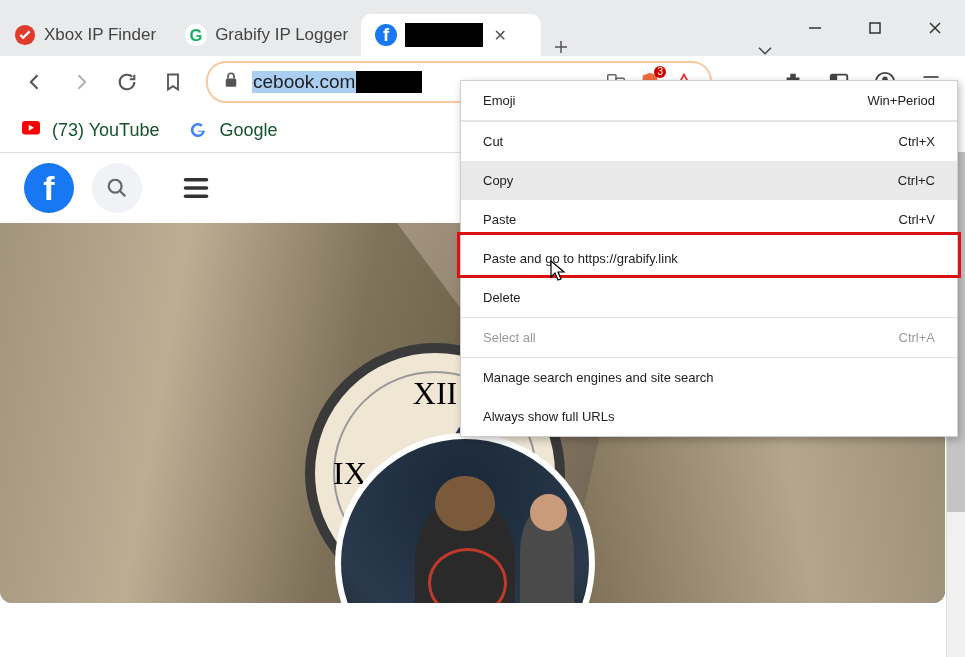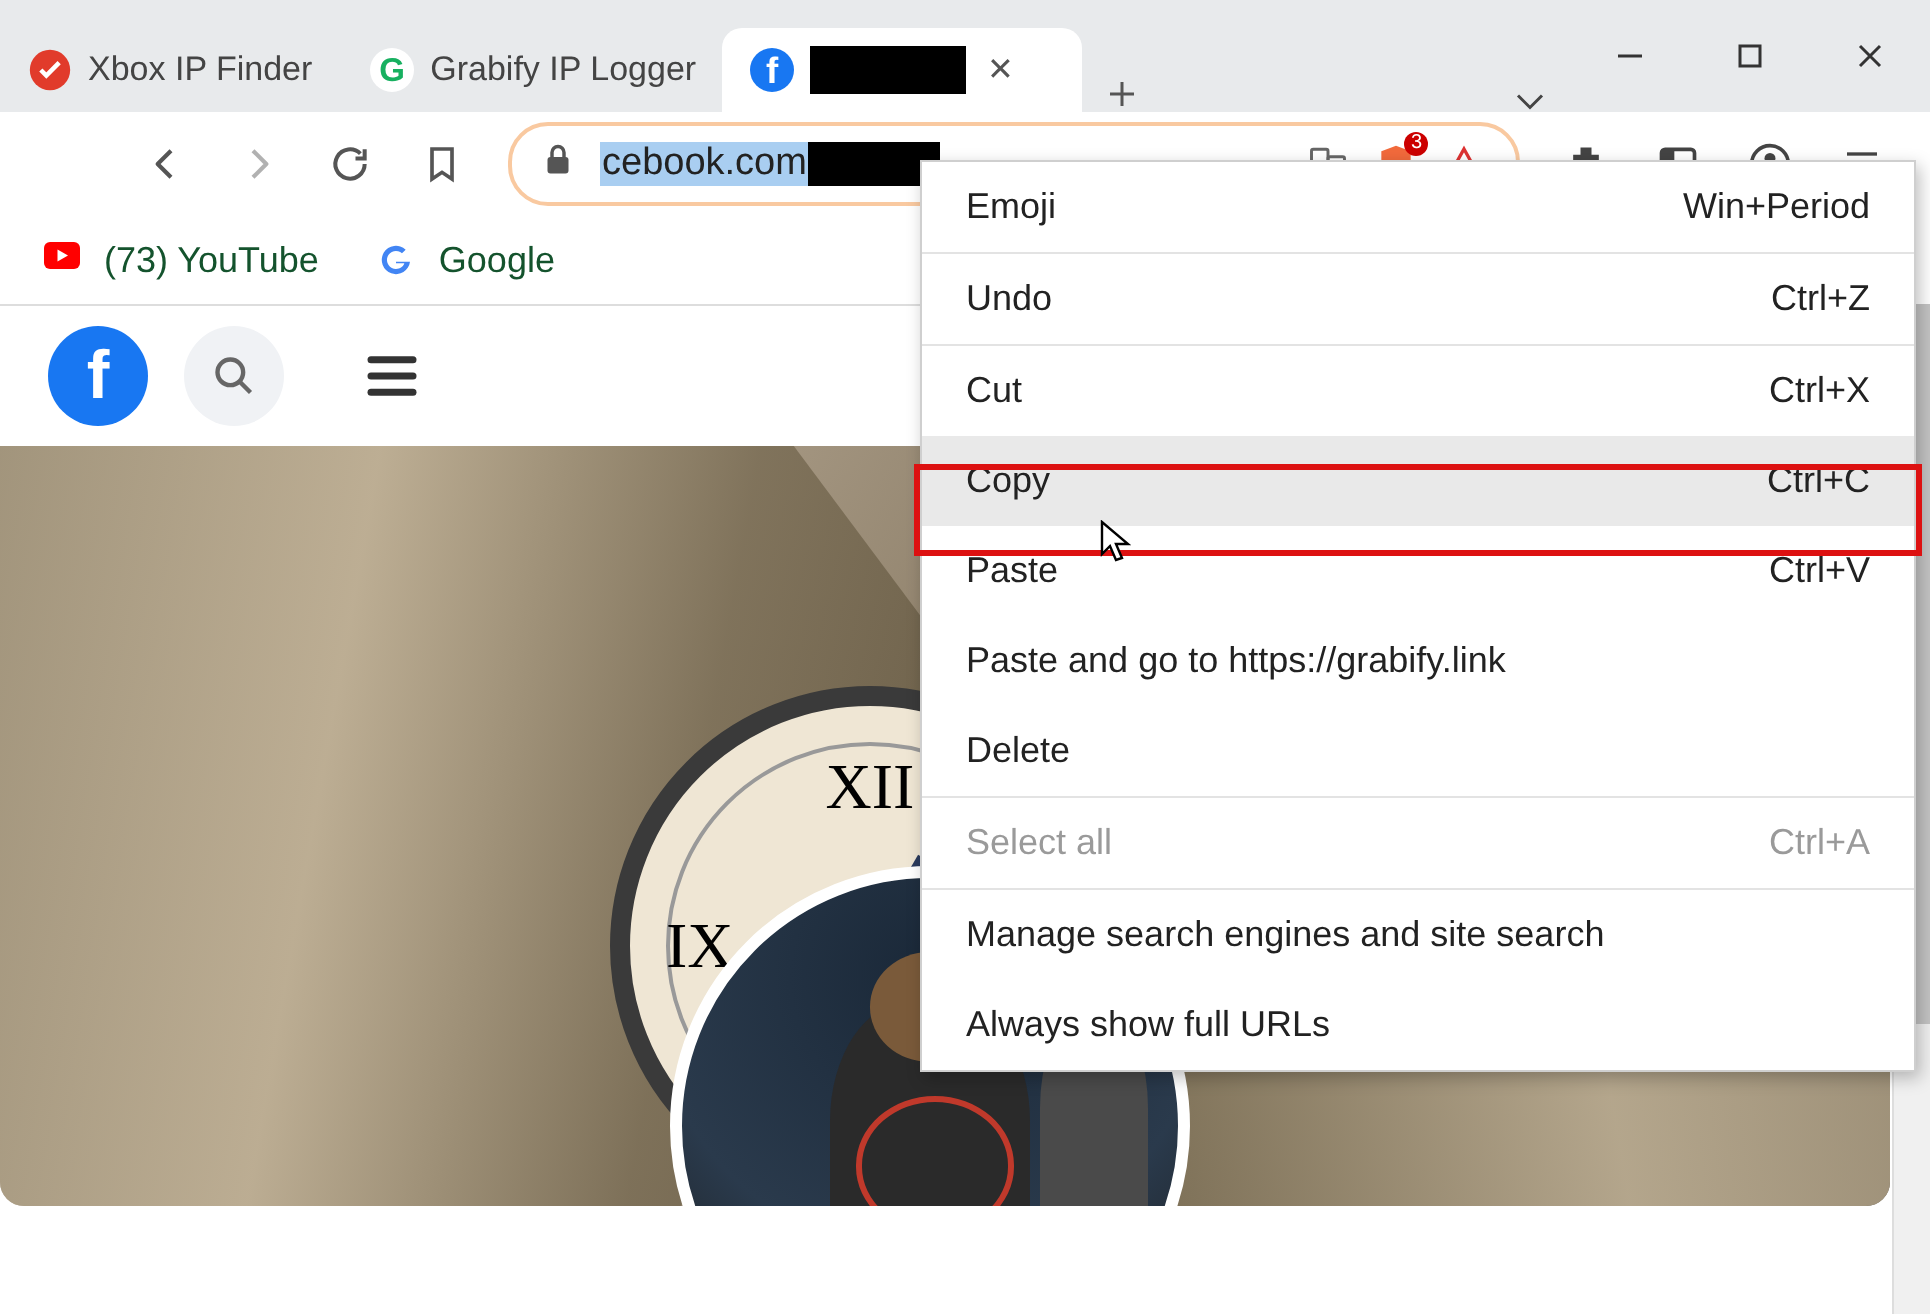--- a/index.html
+++ b/index.html
@@ -16,21 +16,21 @@
 .tab-close { width: 18px; height: 18px; display: inline-flex; align-items: center; justify-content: center; color: #555; font-size: 16px; }
 .tab-active-black { width: 78px; height: 24px; background: #000; }
 .newtab { width: 40px; display: flex; align-items: center; justify-content: center; font-size: 22px; color: #555; }
 .spacer { flex: 1; }
 .winbtns { display: flex; align-items: center; }
 .winbtn { width: 60px; height: 44px; display: flex; align-items: center; justify-content: center; color: #333; }
 .winbtn svg { width: 14px; height: 14px; }
 .chevron-area { width: 40px; display:flex; align-items:center; justify-content:center; }
 
 
-.toolbar { height: 52px; background: #fff; display: flex; align-items: center; gap: 20px; padding: 0 22px; margin-left: 48px; }
+.toolbar { height: 52px; background: #fff; display: flex; align-items: center; gap: 20px; padding: 0 22px; }
 .navbtn { width: 26px; height: 26px; display: flex; align-items: center; justify-content: center; color: #4a4a4a; }
 .addressbar { flex: 0 0 auto; display: flex; align-items: center; height: 42px; background: #fff; border: 2px solid #f9c9a0; border-radius: 20px; padding: 0 14px; gap: 10px; width: 506px; }
 .lock { width: 20px; color: #555; }
 .url-text { font-size: 19px; color: #222; display: flex; align-items: center; }
 .url-sel { background: #a9cef1; padding: 0 1px; }
 .url-black { display:inline-block; width: 66px; height: 22px; background:#000; }
 .addr-right { display:flex; gap:10px; margin-left:auto; }
 .addr-ic { width: 24px; height:24px; display:flex; align-items:center; justify-content:center; color:#555; position:relative; }
 .badge { position:absolute; top:-4px; right:-4px; background:#c00; color:#fff; font-size:10px; border-radius:8px; padding:0 3px; line-height:12px;}
 .tb-right { display:flex; gap:22px; margin-left:auto; color:#444; }
@@ -50,21 +50,21 @@
 .cover-clock { position:absolute; right:380px; top:120px; width:260px; height:260px; border:10px solid #3a3a3a; border-radius:50%; background:#efe6d4; }
 .cover-clock::before { content:""; position:absolute; inset:18px; border:2px solid #999; border-radius:50%; }
 .cover-num { position:absolute; font-family:"Times New Roman",serif; font-size:32px; color:#000000; }
 .avatar { position:absolute; left:335px; bottom:-90px; width:260px; height:260px; border-radius:50%; border:6px solid #fff; background: radial-gradient(circle at 50% 20%, #1a2838 0%, #2a3a4c 60%, #1a1a1a 100%); overflow:hidden; }
 .avatar-inner { position:absolute; inset:0; }
 .statue { position:absolute; top:0; left:0; width:60%; height:100%; background: linear-gradient(100deg, #9e9178 0%, #bfb095 30%, #7a6d55 60%, #5a4e38 100%); clip-path: polygon(0 0, 70% 0, 90% 40%, 60% 100%, 0 100%); opacity:0.85;}
 .statue2 { position:absolute; top:0; right:0; width:45%; height:100%; background: linear-gradient(260deg, #a5977d 0%, #c4b599 40%, #6f6248 100%); clip-path: polygon(30% 0, 100% 0, 100% 100%, 10% 100%); opacity:0.85;}
 
 
 .ctxmenu { position: absolute; left: 460px; top: 80px; width: 498px; background: #fff; border: 1px solid #cfcfcf; box-shadow: 2px 3px 8px rgba(0,0,0,0.25); z-index: 50; }
-.ctx-item { display: flex; align-items: center; justify-content: space-between; padding: 12px 22px; font-size: 18px; color: #222; cursor: default; }
+.ctx-item { display: flex; align-items: center; justify-content: space-between; padding: 12px 22px; font-size: 13px; color: #222; cursor: default; }
 .ctx-item.disabled { color: #9a9a9a; }
 .ctx-item.highlight { background: #e9e9e9; }
 .ctx-sep { height: 1px; background: #e3e3e3; }
 .ctx-highlight-box { position: absolute; left: 457px; top: 232px; width: 504px; height: 46px; border: 3px solid #d11; pointer-events:none; z-index:60; }
 .cursor { position:absolute; left: 550px; top: 260px; z-index:70; }
 .scrollbar { position:absolute; right:0; top:152px; bottom:0; width:19px; background:#f0f0f0; border-left:1px solid #ddd;}
 .sb-thumb { position:absolute; top:0; width:100%; height:360px; background:#c4c4c4; }
 </style>
 </head>
 <body>
@@ -269,24 +269,20 @@
     </div>
   </div>
 </div>
 
 <div class="ctxmenu">
   <div class="ctx-item">
       <span>Emoji</span>
       <span>Win+Period</span>
     </div>
   <div class="ctx-sep"></div>
-  <div class="ctx-item">
-      <span>Undo</span>
-      <span>Ctrl+Z</span>
-    </div>
   <div class="ctx-sep"></div>
   <div class="ctx-item">
       <span>Cut</span>
       <span>Ctrl+X</span>
     </div>
   <div class="ctx-item highlight">
       <span>Copy</span>
       <span>Ctrl+C</span>
     </div>
   <div class="ctx-item">

